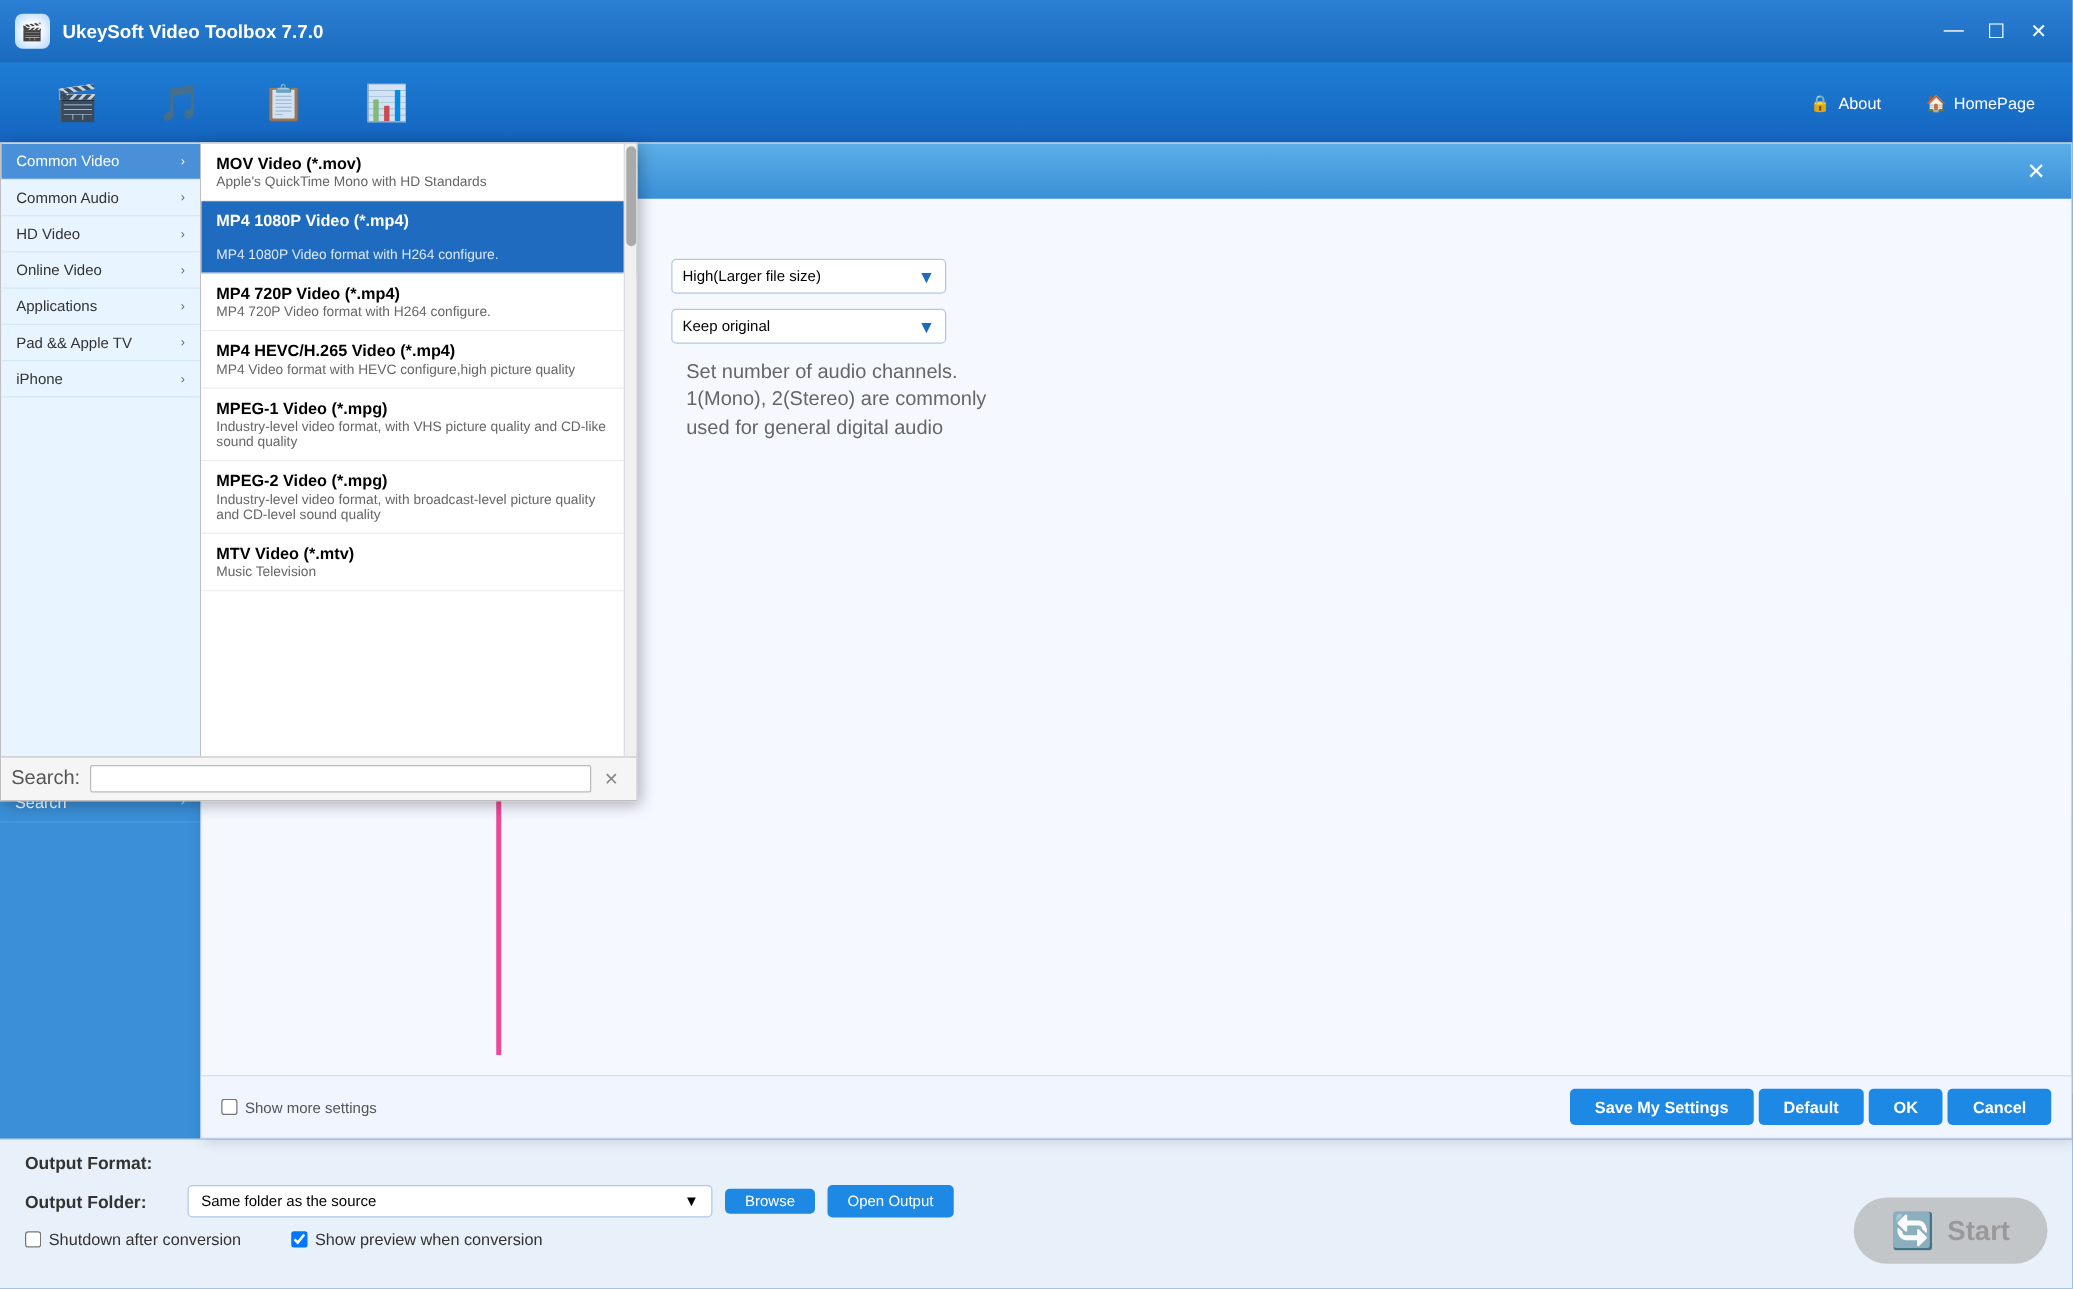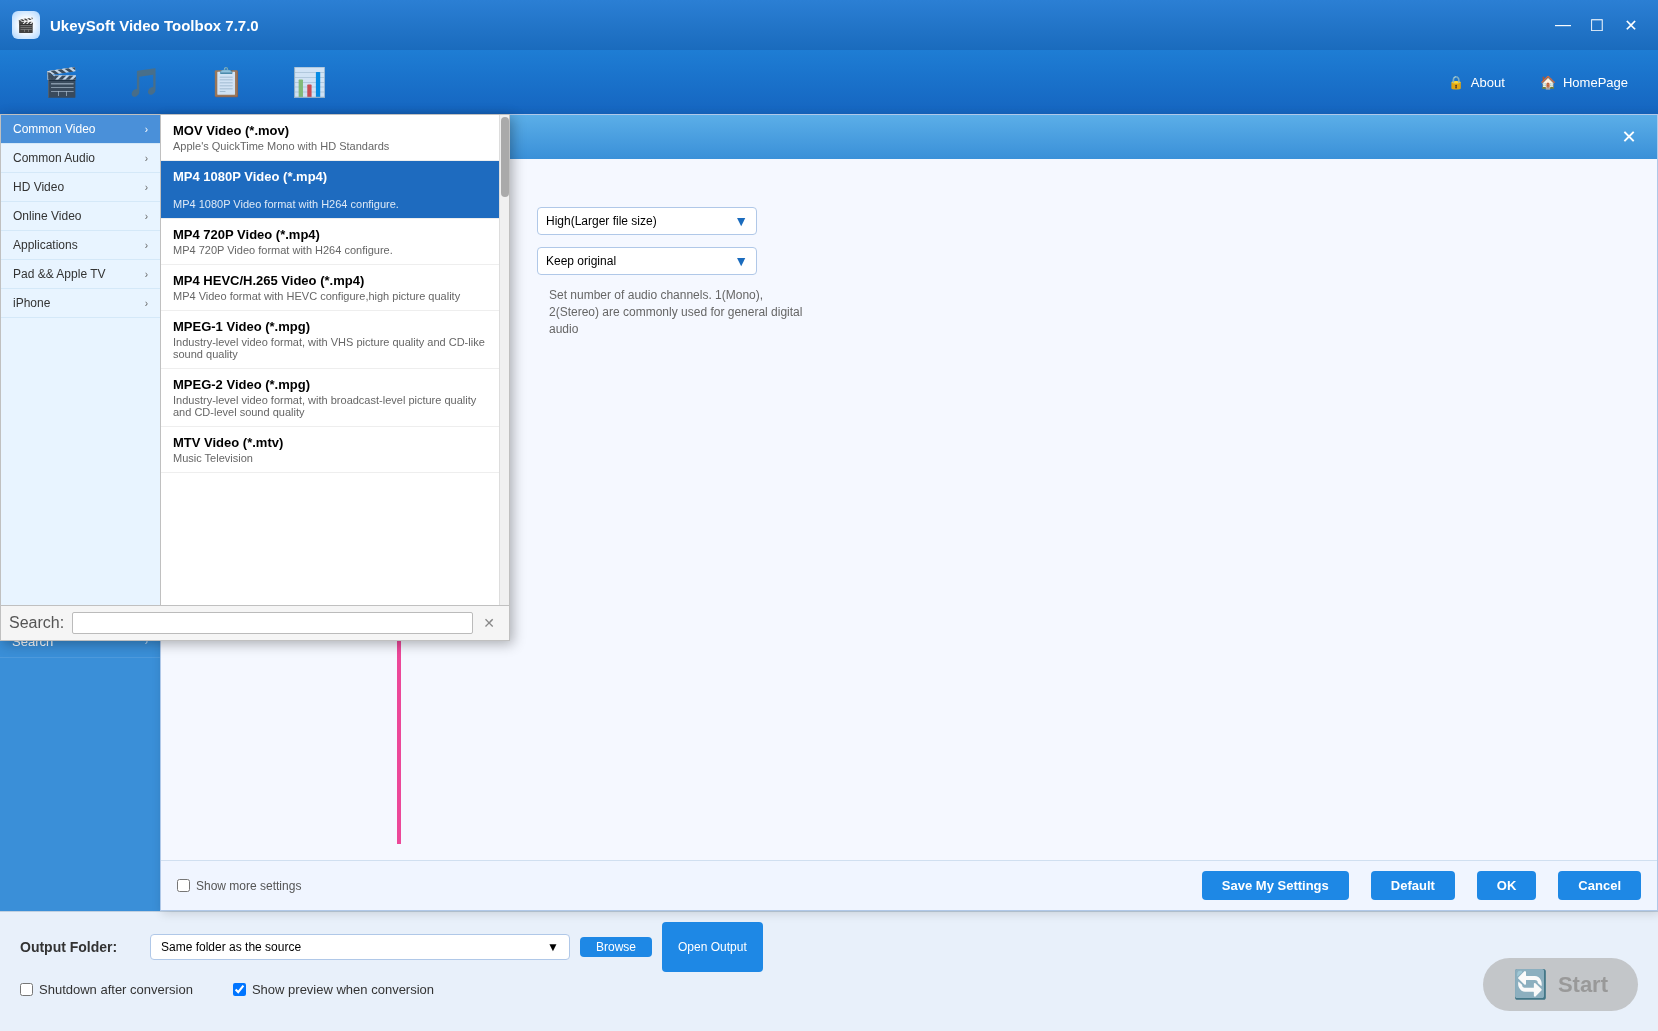--- a/index.html
+++ b/index.html
@@ -229,31 +229,31 @@
       display: flex; align-items: flex-start; margin-bottom: 12px;
     }
     .audio-label { font-size: 13px; font-weight: 600; color: #333; width: 120px; flex-shrink: 0; padding-top: 6px; }
     .audio-select {
       border: 1px solid #b0c8e8; border-radius: 4px; padding: 5px 8px;
       background: #fff; font-size: 12px; display: flex; justify-content: space-between; align-items: center;
       cursor: pointer; width: 220px;
     }
     .audio-select .dropdown-arrow { color: #1a6bbd; font-size: 14px; }
     .audio-hint {
-      font-size: 12px; color: #666; margin-left: 12px; max-width: 260px; line-height: 1.4;
+      font-size: 16px; color: #666; margin-left: 12px; max-width: 260px; line-height: 1.4;
     }
 
     .info-text {
       font-size: 12px; color: #555; line-height: 1.5; margin-top: 8px;
     }
 
     
     .dialog-footer {
       padding: 10px 16px;
-      display: flex; align-items: center; gap: 22px;
+      display: flex; align-items: center; gap: 4px;
       border-top: 1px solid #d0dff0;
       background: #f0f5ff;
     }
     .footer-checkbox { display: flex; align-items: center; gap: 6px; font-size: 12px; color: #555; flex: 1; }
     .footer-btn {
       padding: 7px 20px; border: none; border-radius: 4px; cursor: pointer;
       font-size: 13px; font-weight: 600;
     }
     .btn-save { background: #1e88e5; color: #fff; }
     .btn-default { background: #1e88e5; color: #fff; }
@@ -310,21 +310,21 @@
     .output-row {
       display: flex; align-items: center; gap: 10px;
     }
     .output-label { font-size: 14px; font-weight: 600; color: #333; width: 120px; }
     .output-folder-select {
       border: 1px solid #b0c8e8; border-radius: 4px; padding: 5px 10px;
       background: #fff; font-size: 12px; display: flex; justify-content: space-between; align-items: center;
       cursor: pointer; width: 420px;
     }
     .output-browse { padding: 3px 16px; background: #1e88e5; color: #fff; border: none; border-radius: 4px; cursor: pointer; font-size: 12px; }
-    .output-open { padding: 18px 16px; background: #1e88e5; color: #fff; border: none; border-radius: 4px; cursor: pointer; font-size: 12px; }
+    .output-open { padding: 6px 16px; background: #1e88e5; color: #fff; border: none; border-radius: 4px; cursor: pointer; font-size: 12px; }
 
     .bottom-checkboxes { display: flex; gap: 40px; align-items: center; }
     .bottom-check { display: flex; align-items: center; gap: 6px; font-size: 13px; color: #333; }
 
     
     .start-btn {
       position: absolute;
       bottom: 20px; right: 20px;
       background: rgba(180,180,180,0.7);
       border-radius: 30px;
@@ -608,20 +608,23 @@
         <div class="volume-fill"></div>
         <div class="volume-thumb"></div>
       </div>
       <div class="ctrl-spacer"></div>
       <span class="ctrl-btn">⛶</span>
     </div>
   </div>
 
   <div class="bottom-bar">
     <div class="output-row">
+      <span class="output-label">Output Format:</span>
+    </div>
+    <div class="output-row">
       <span class="output-label">Output Folder:</span>
       <div class="output-folder-select">
         <span>Same folder as the source</span>
         <span>▼</span>
       </div>
       <button class="output-browse">Browse</button>
       <button class="output-open">Open Output</button>
     </div>
     <div class="bottom-checkboxes">
       <label class="bottom-check">

